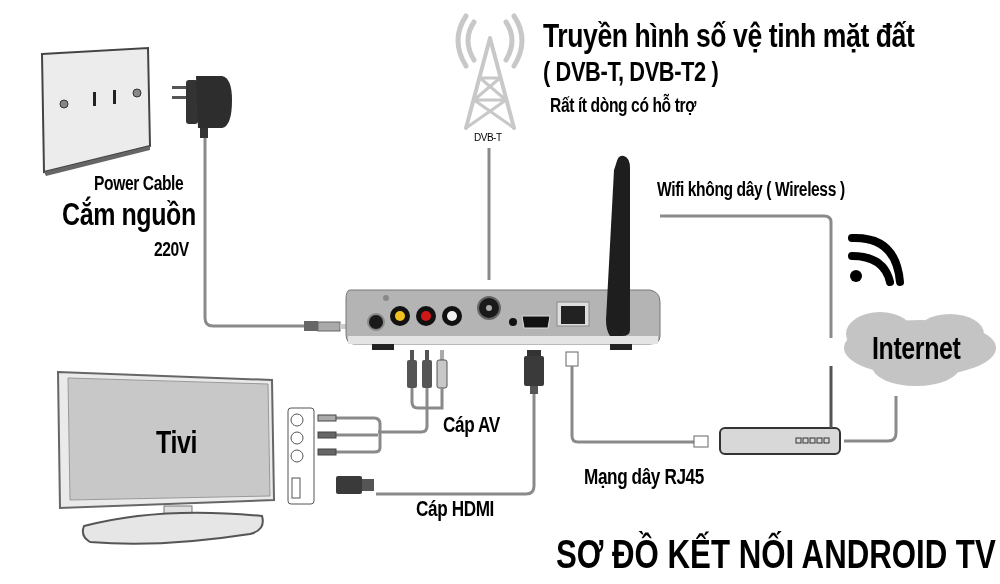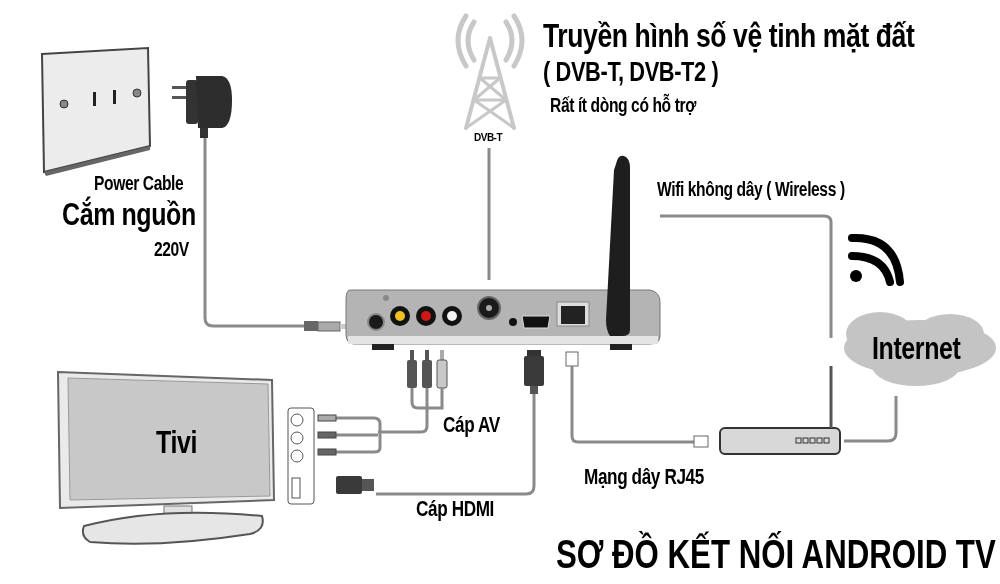--- a/index.html
+++ b/index.html
@@ -141,21 +141,21 @@
   <g>
     <rect x="318" y="415" width="18" height="6" fill="#aaa" stroke="#444"></rect>
     <rect x="318" y="432" width="18" height="6" fill="#666" stroke="#444"></rect>
     <rect x="318" y="449" width="18" height="6" fill="#666" stroke="#444"></rect>
   </g>
 </svg>
 
 <div class="lbl cond" style="left:543px; top:16px; font-size:34px;">Truyền hình số vệ tinh mặt đất</div>
 <div class="lbl cond" style="left:543px; top:56px; font-size:28px;">( DVB-T, DVB-T2 )</div>
 <div class="lbl cond" style="left:550px; top:94px; font-size:20px;">Rất ít dòng có hỗ trợ</div>
-<div class="lbl" style="left:474px; top:132px; font-size:10px; font-weight:bold;">DVB-T</div>
+<div class="lbl" style="left:474px; top:132px; font-size:10px; font-weight:normal;">DVB-T</div>
 
 <div class="lbl cond" style="left:94px; top:172px; font-size:20px;">Power Cable</div>
 <div class="lbl cond" style="left:62px; top:196px; font-size:32px;">Cắm nguồn</div>
 <div class="lbl cond" style="left:154px; top:238px; font-size:20px;">220V</div>
 
 <div class="lbl cond" style="left:657px; top:178px; font-size:20px;">Wifi không dây ( Wireless )</div>
 <div class="lbl cond" style="left:872px; top:330px; font-size:32px;">Internet</div>
 
 <div class="lbl cond" style="left:156px; top:424px; font-size:32px;">Tivi</div>
 

